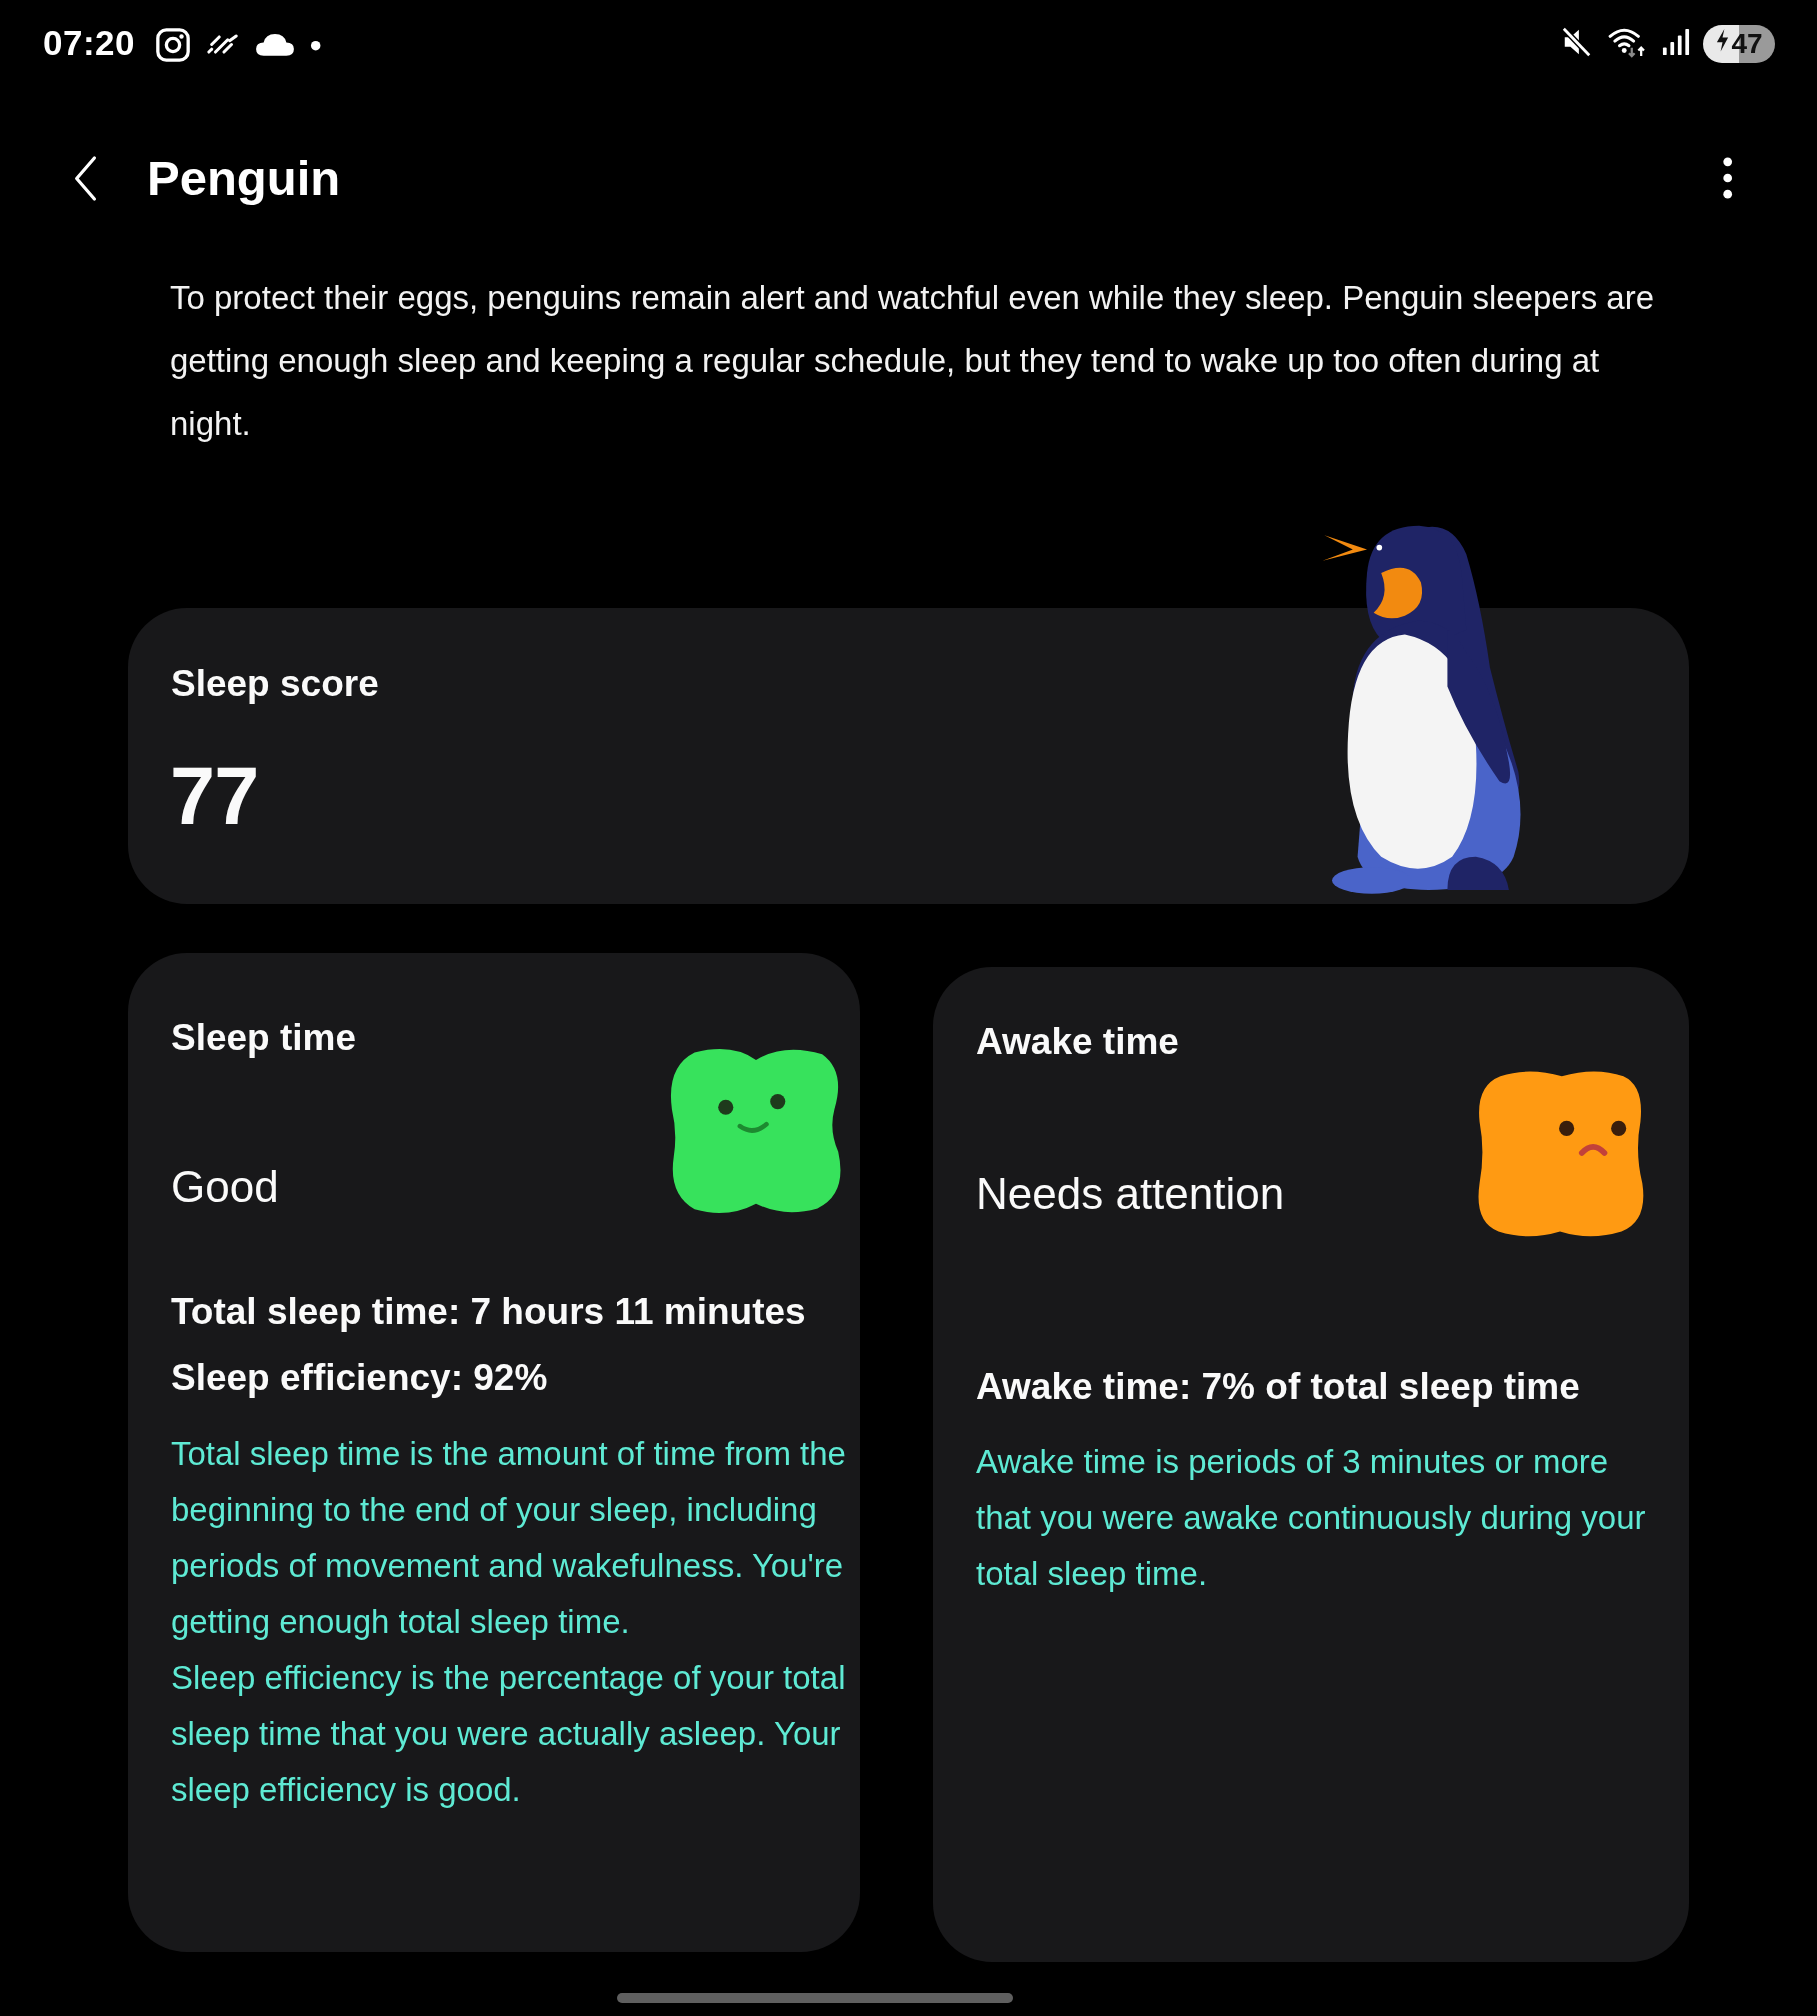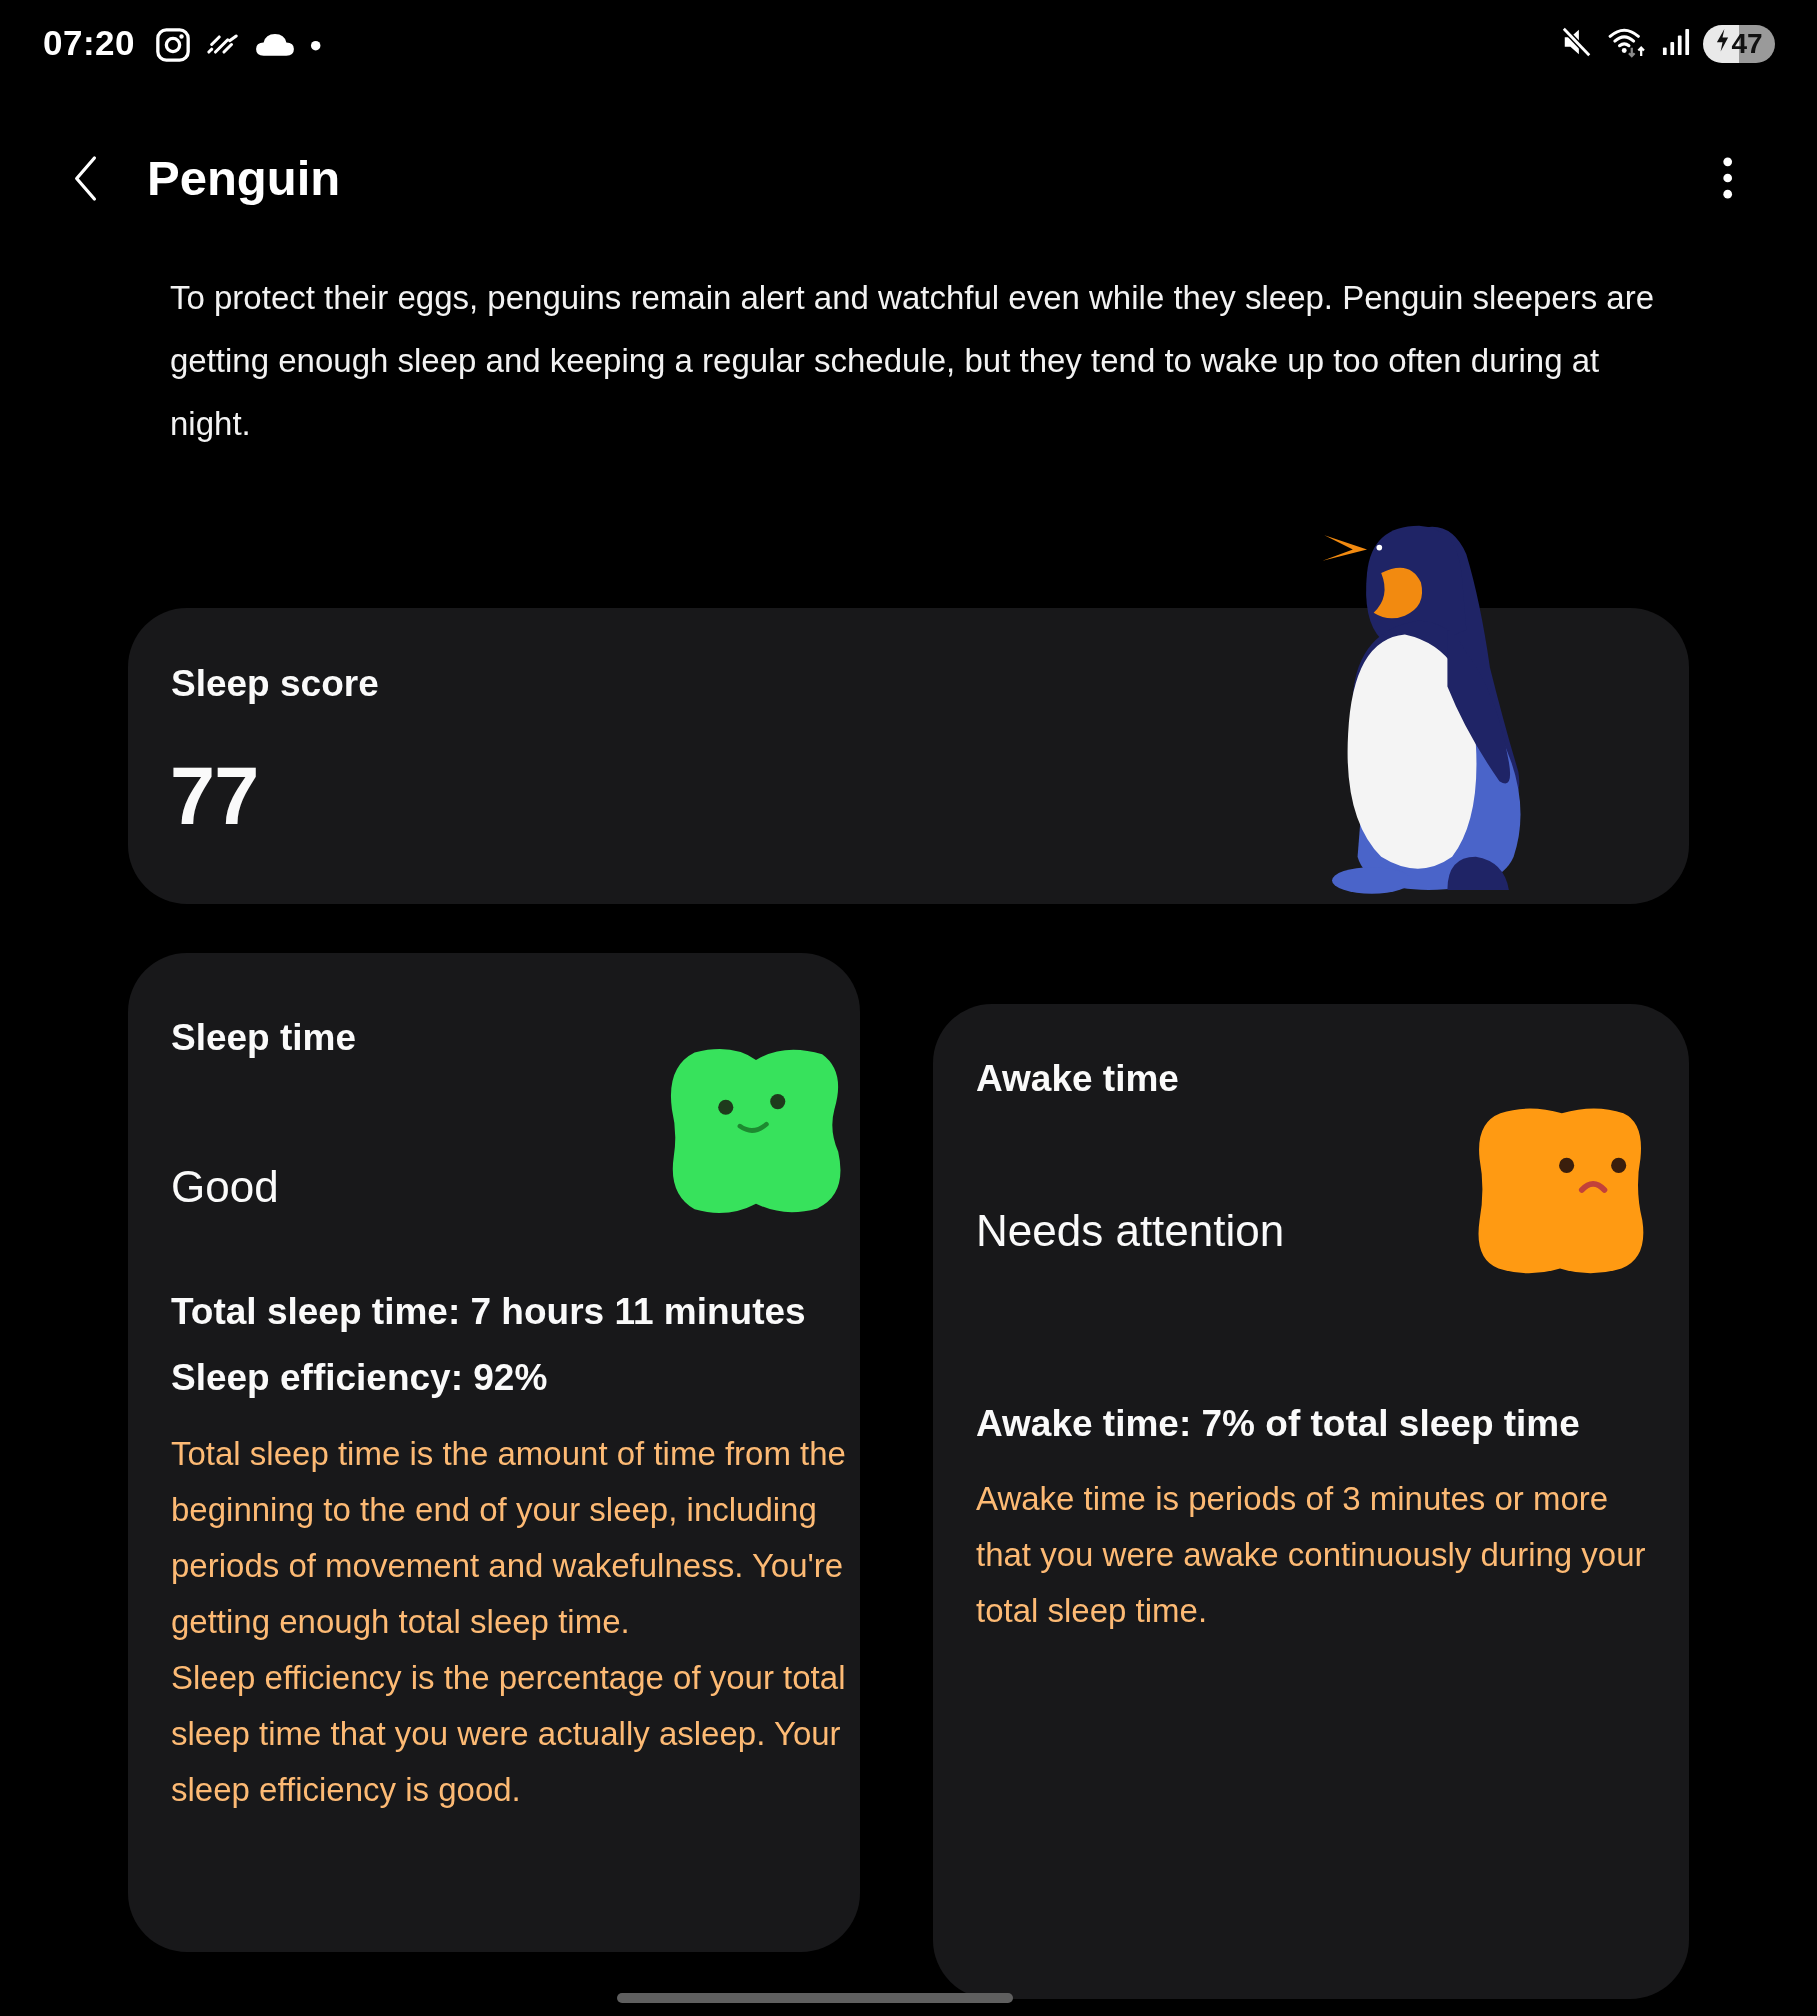--- a/index.html
+++ b/index.html
@@ -43,26 +43,26 @@
 
   
   .card { background: #18181a; border-radius: 59px; }
   .score-card { left: 128px; top: 608px; width: 1561px; height: 296px; }
   .score-label { left: 43px; top: 55px; font-size: 37px; font-weight: 700; color: #fafafa; }
   .score-value { left: 42px; top: 142px; font-size: 81px; font-weight: 700; color: #fafafa; letter-spacing: -0.9px; }
 
   .penguin { left: 1315px; top: 516px; width: 227px; height: 379px; }
 
   .sleep-card { left: 128px; top: 953px; width: 732px; height: 999px; }
-  .awake-card { left: 933px; top: 967px; width: 756px; height: 995px; margin-top: 37px; }
+  .awake-card { left: 933px; top: 967px; width: 756px; height: 995px; }
 
   .card-title { font-size: 37px; font-weight: 700; color: #fafafa; }
   .card-status { font-size: 44px; font-weight: 400; color: #fafafa; line-height: 79px; }
   .card-metric { font-size: 37px; font-weight: 700; color: #fafafa; line-height: 66px; }
-  .card-body { font-size: 33px; line-height: 56px; color: #fdba74; }
+  .card-body { font-size: 33px; line-height: 56px; color: #5eead4; }
 
   .sleep-card .card-title { left: 43px; top: 64px; }
   .sleep-card .card-status { left: 43px; top: 194px; }
   .sleep-card .card-body-wrap { left: 43px; top: 473px; width: 681px; }
 
   .awake-card .card-title { left: 43px; top: 54px; }
   .awake-card .card-status { left: 43px; top: 187px; width: 397px; }
   .awake-card .card-body-wrap { left: 43px; top: 467px; width: 691px; }
 
   .blob-green { left: 538px; top: 90px; width: 180px; height: 172px; }

